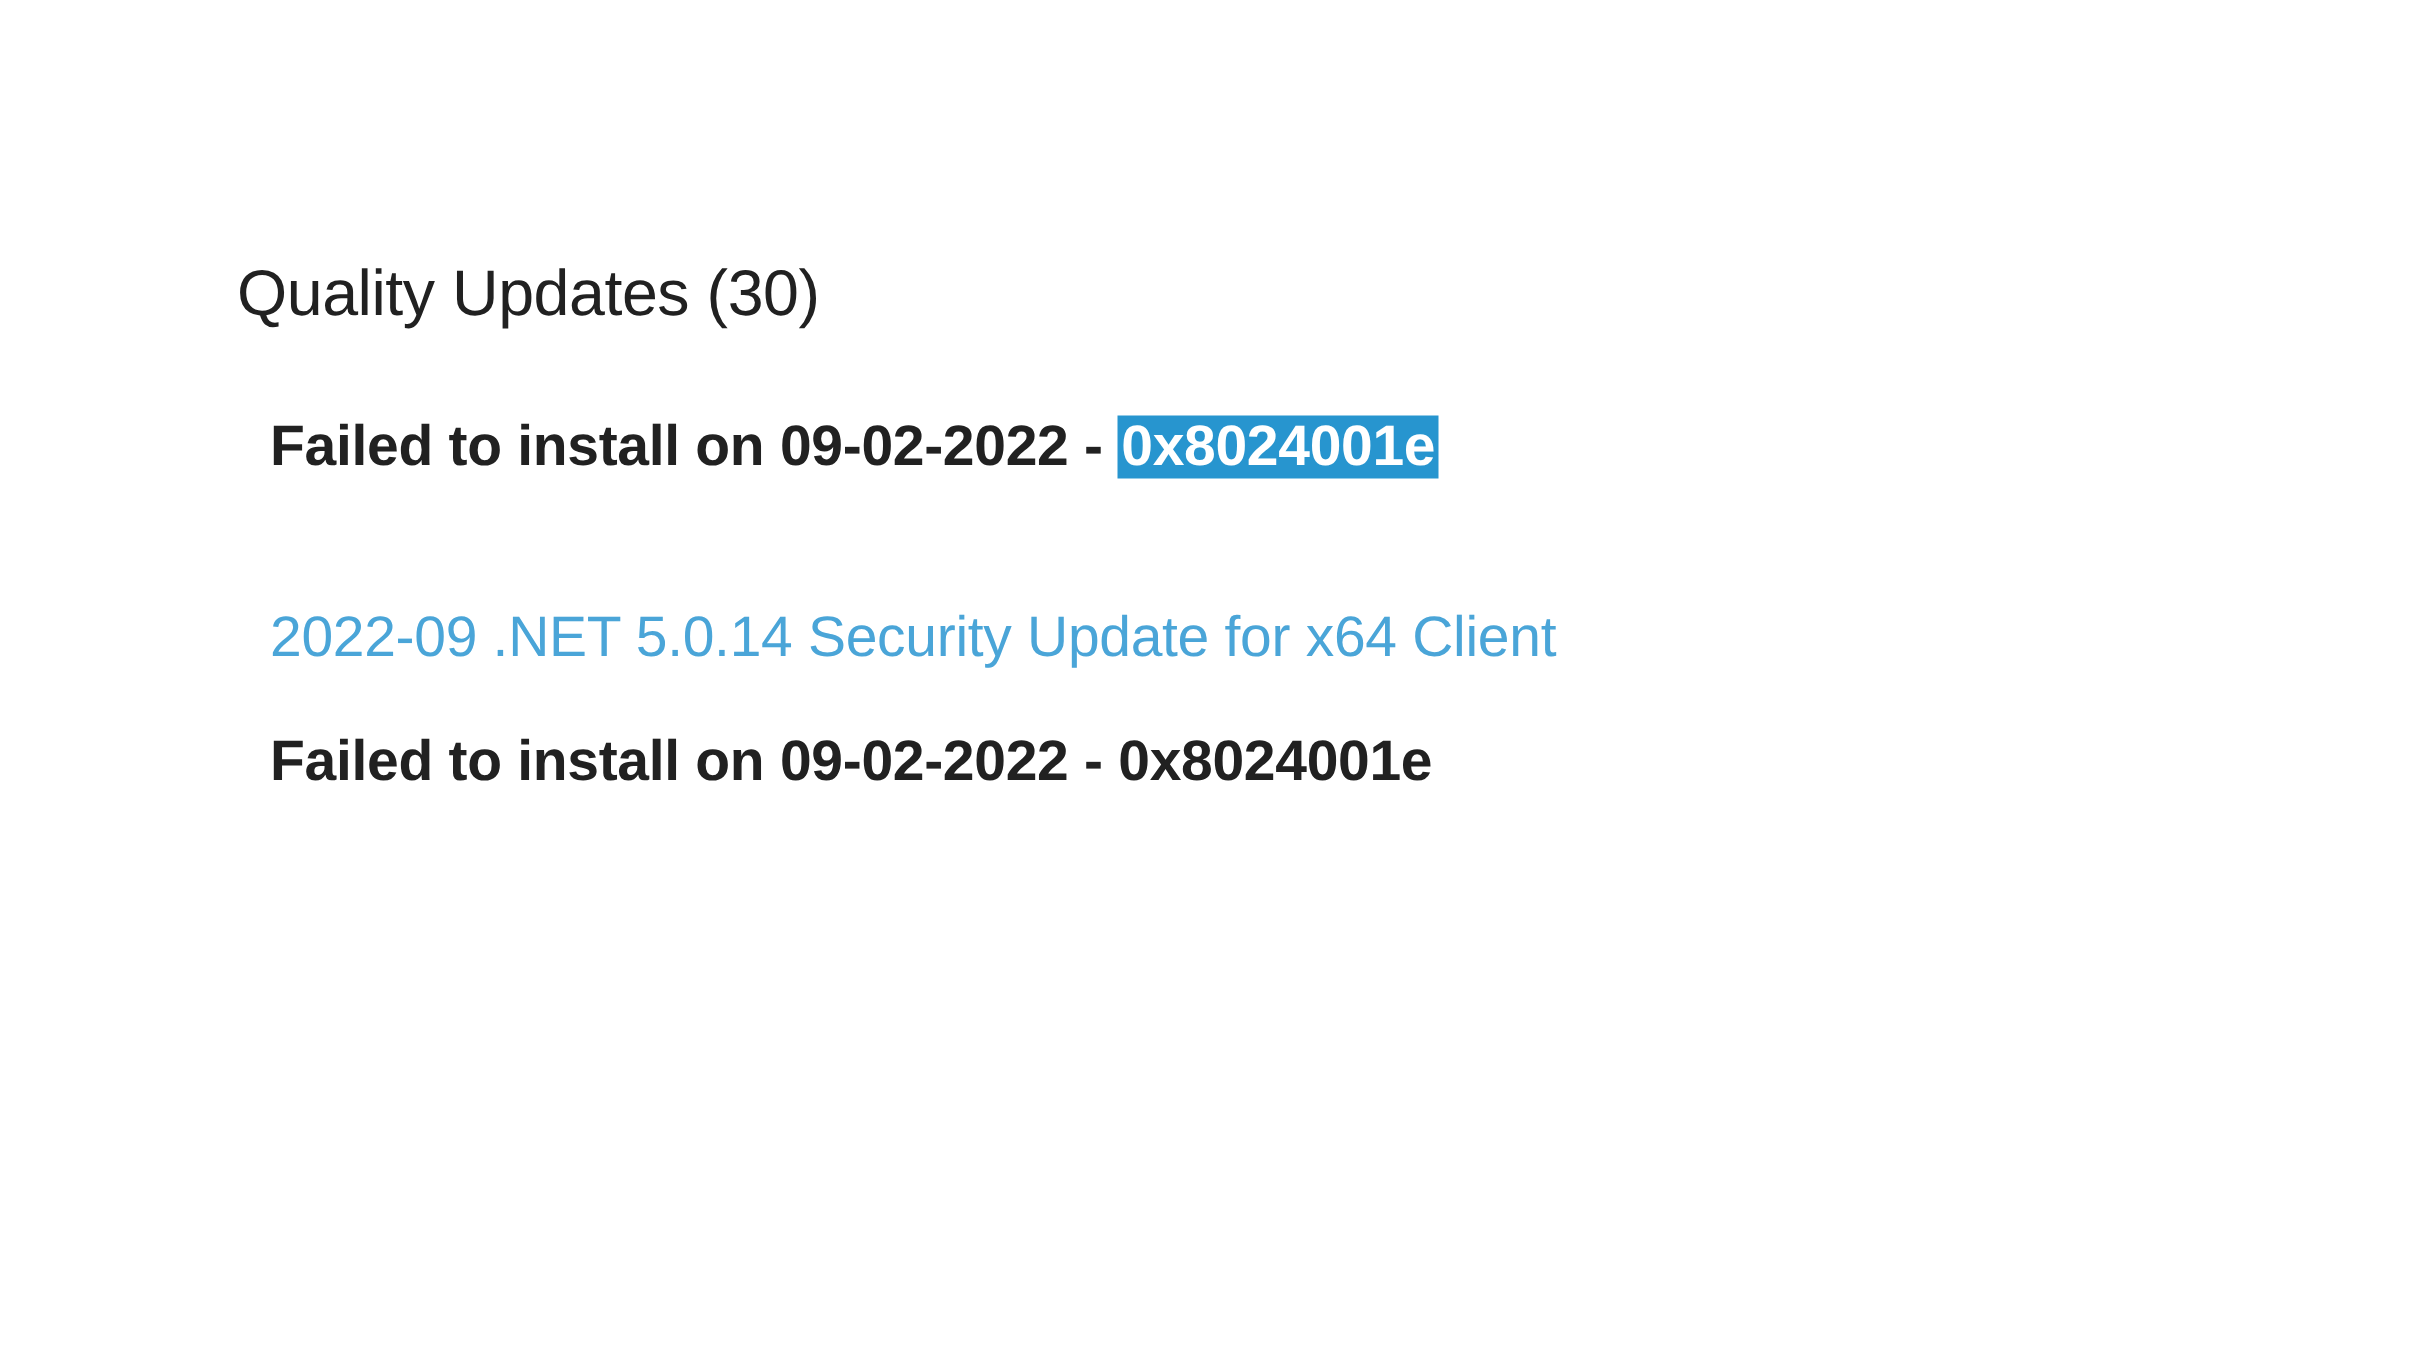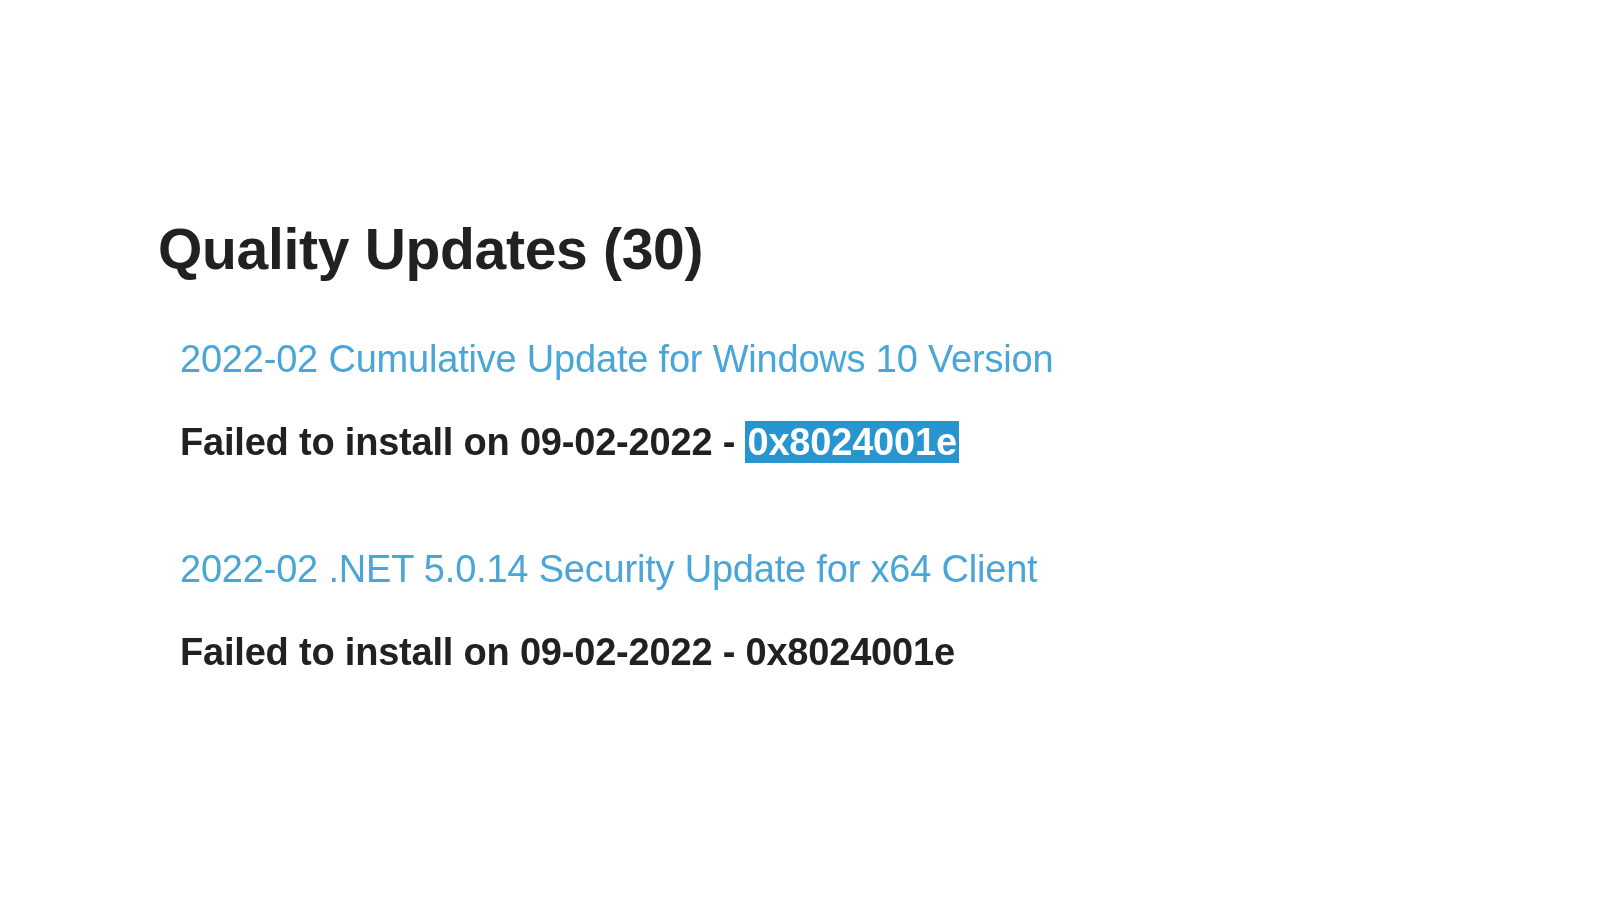--- a/index.html
+++ b/index.html
@@ -12,26 +12,25 @@
       background: #ffffff;
       width: 1616px;
       height: 904px;
       position: relative;
     }
     .container {
       padding-top: 172px;
       padding-left: 158px;
     }
     .section-heading {
-      font-size: 57px;
-      font-weight: 700;
+      font-size: 43px;
+      font-weight: 400;
       color: #212121;
       margin-bottom: 56px;
       letter-spacing: -0.3px;
-      margin-top: 44px;
     }
     .update-list {
       padding-left: 22px;
     }
     .update-item {
       margin-bottom: 84px;
     }
     .update-title {
       font-size: 38px;
       font-weight: 400;
@@ -54,27 +53,26 @@
   </style>
 </head>
 <body>
 
 <div class="container">
   <h2 class="section-heading">Quality Updates (30)</h2>
 
   <div class="update-list">
 
     <div class="update-item">
-      <div class="update-title">2022-02 Cumulative Update for Windows 10 Version</div>
       <div class="update-status">
         <span>Failed to install on 09-02-2022 - </span><span class="error-code-highlighted">0x8024001e</span>
       </div>
     </div>
 
     <div class="update-item">
-      <div class="update-title">2022-02 .NET 5.0.14 Security Update for x64 Client</div>
+      <div class="update-title">2022-09 .NET 5.0.14 Security Update for x64 Client</div>
       <div class="update-status">
         <span>Failed to install on 09-02-2022 - </span><span>0x8024001e</span>
       </div>
     </div>
 
   </div>
 </div>
 
 </body></html>

